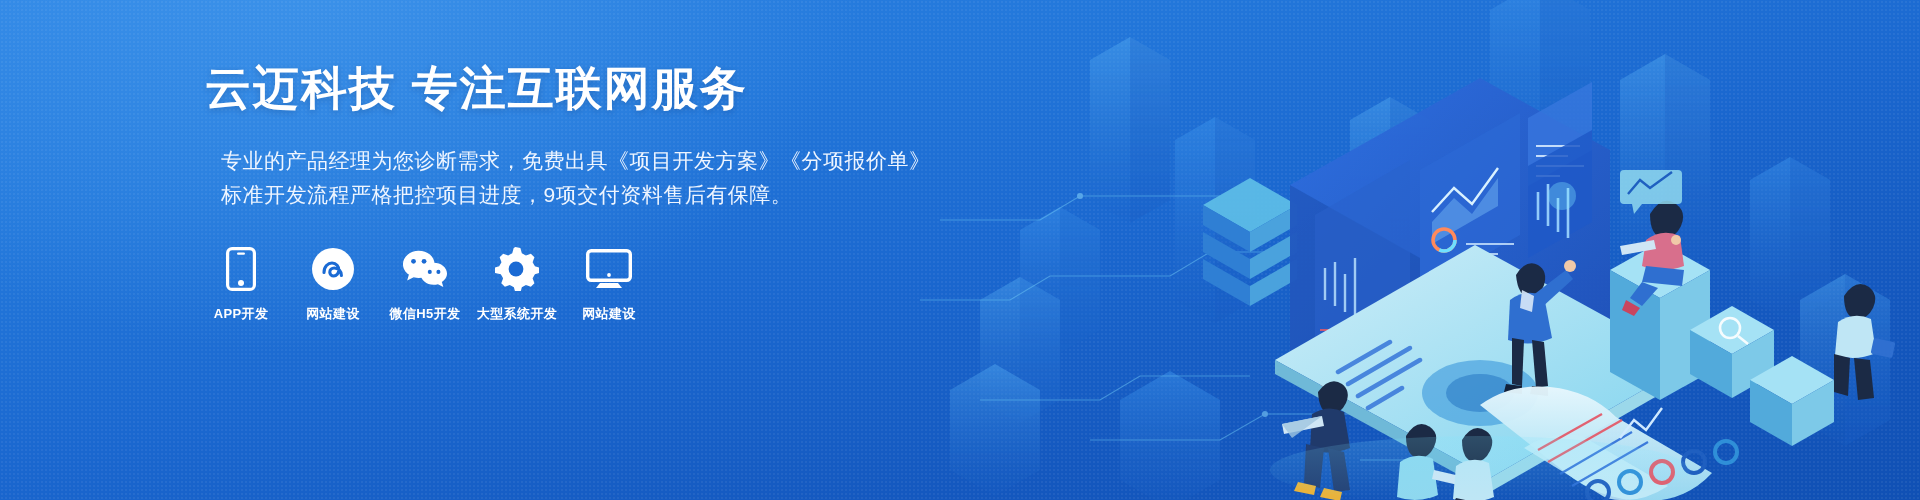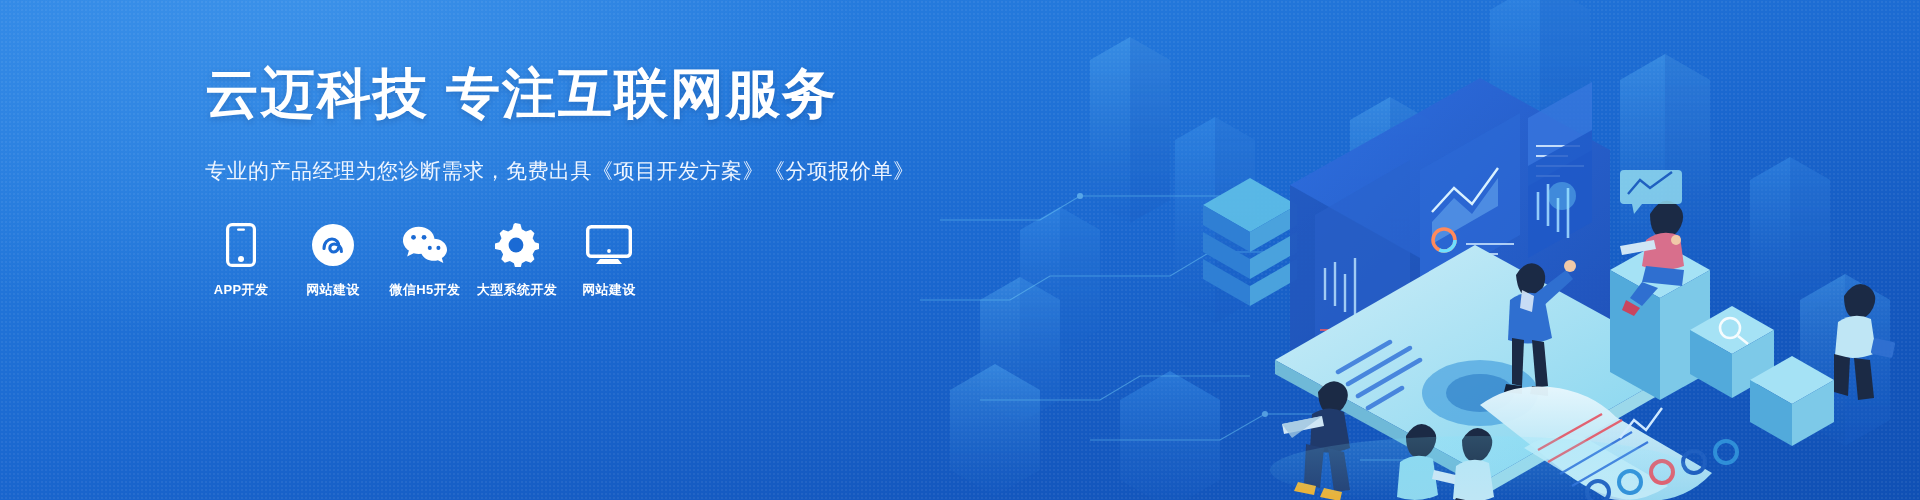--- a/index.html
+++ b/index.html
@@ -16,26 +16,26 @@
   
   .texture{
     position:absolute;inset:0;
     background-image:radial-gradient(rgba(255,255,255,.055) 1px, rgba(255,255,255,0) 1px);
     background-size:4px 4px;
     pointer-events:none;
   }
   
   .content{position:absolute;left:205px;top:60px;width:700px;}
   .headline{
-    color:#ffffff;font-size:54px;font-weight:bold;letter-spacing:2px;
+    color:#ffffff;font-size:46px;font-weight:bold;letter-spacing:2px;
     line-height:1.25;margin:0 0 26px 0;white-space:nowrap;
     text-shadow:0 2px 6px rgba(0,20,60,.18);
   }
   .sub{
-    color:#eef5ff;font-size:21px;line-height:1.62;margin:0;font-weight:400;
+    color:#eef5ff;font-size:21px;line-height:1.62;margin:16px;font-weight:400;
     white-space:nowrap;letter-spacing:.5px;
   }
   .sub .line{display:block;}
   
   .services{display:flex;align-items:center;margin-top:34px;}
   .service{
     display:flex;flex-direction:column;align-items:center;
     width:72px;margin-right:20px;
   }
   .service .ico{
@@ -314,20 +314,21 @@
       <ellipse cx="560" cy="470" rx="210" ry="34" fill="url(#glowG)" opacity=".35"></ellipse>
     </svg>
   </div>
 
   <div class="content">
 
     <h1 class="headline">云迈科技 专注互联网服务</h1>
 
     <p class="sub">
       <span class="line">专业的产品经理为您诊断需求，免费出具《项目开发方案》《分项报价单》</span>
+      <span class="line">标准开发流程严格把控项目进度，9项交付资料售后有保障。</span>
     </p>
 
     <div class="services">
 
       <div class="service">
         <span class="ico">
           <svg width="30" height="44" viewBox="0 0 30 44">
             <rect x="1.6" y="1.6" width="26.8" height="40.8" rx="4.5" fill="none" stroke="#ffffff" stroke-width="3.2"></rect>
             <rect x="11" y="5.4" width="8" height="2.4" rx="1.2" fill="#ffffff"></rect>
             <circle cx="15" cy="36" r="3" fill="#ffffff"></circle>

